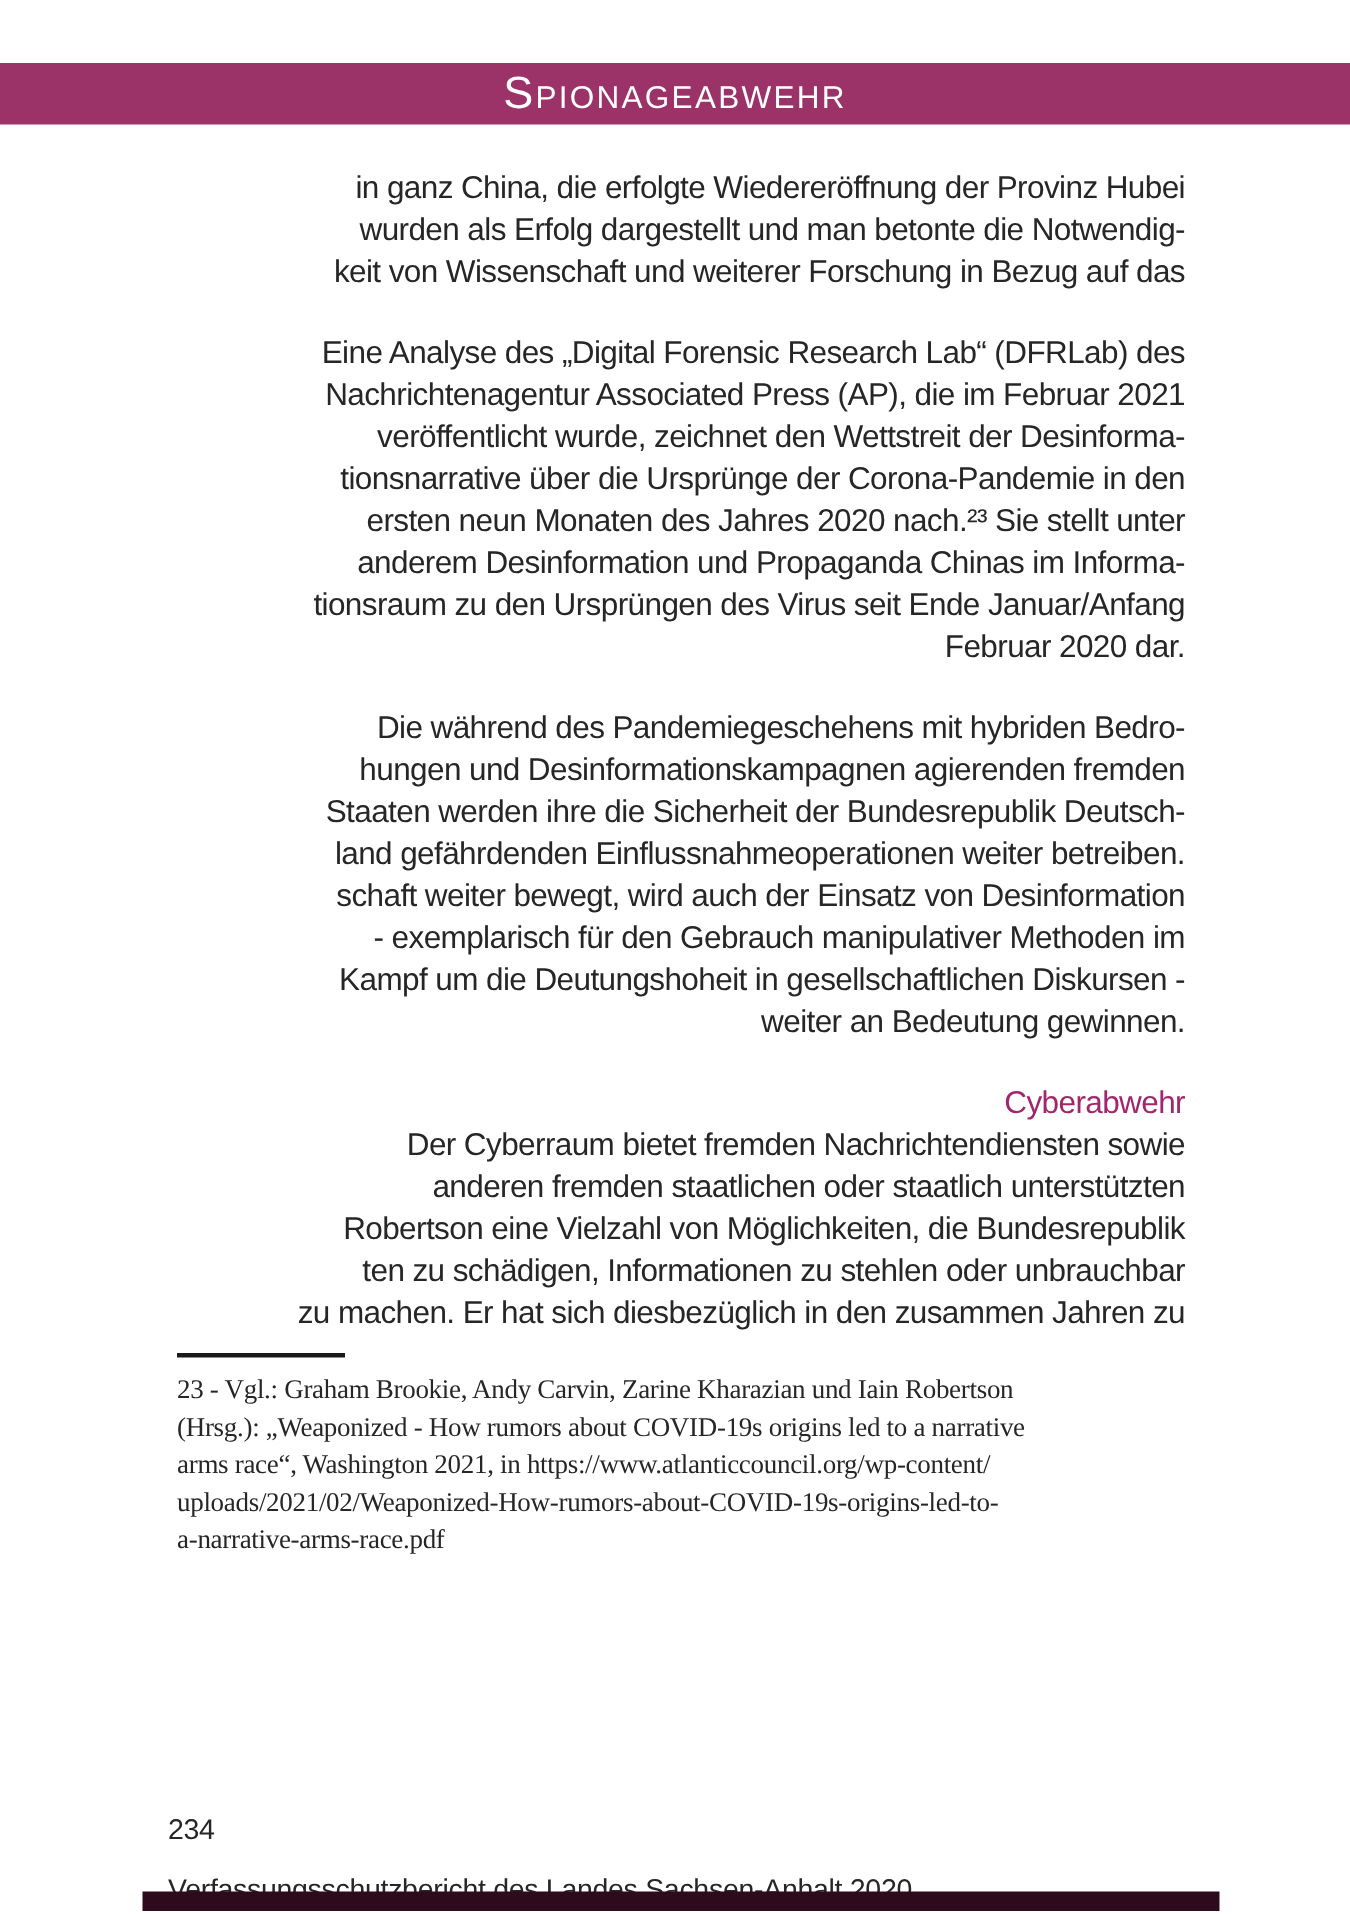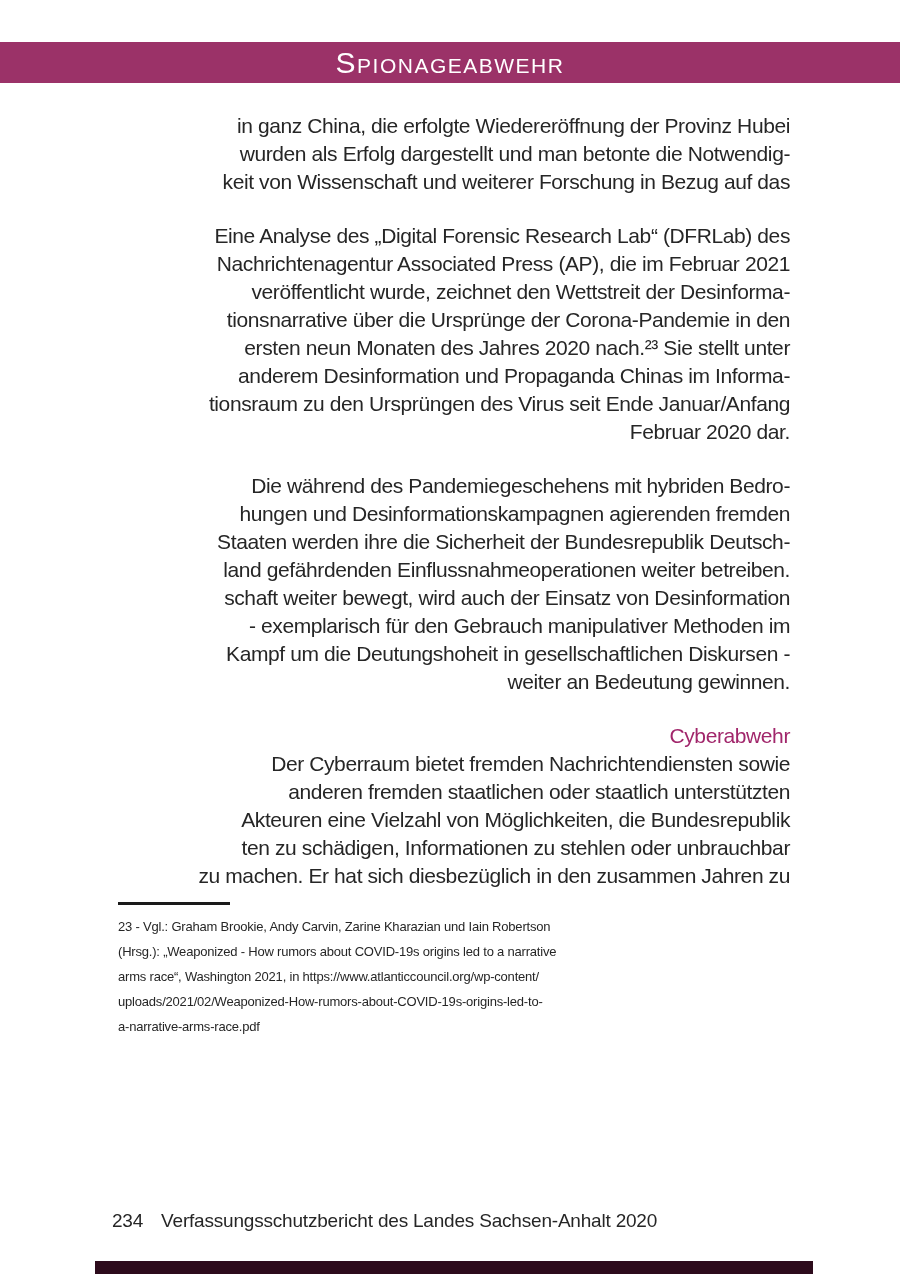--- a/index.html
+++ b/index.html
@@ -59,34 +59,36 @@
   .section-heading{
     color:var(--heading);
   }
   .footnote-separator{
     width:112px;
     height:3px;
     background:#1a1a1a;
     margin:8px 0 9px 0;
   }
   .footnote .line{
-    font-size:13px;
+    font-size:18px;
     line-height:25px;
     letter-spacing:-0.2px;
     white-space:nowrap;
+    font-family:Liberation Serif, serif;
   }
   .page-footer{
     position:absolute;
     left:112px; top:1210px;
     width:700px;
     display:flex;
     align-items:baseline;
     gap:18px;
     font-size:19px;
     letter-spacing:-0.2px;
+    flex-direction:column;
   }
   .bottom-bar{
     position:absolute;
     left:95px; top:1261px;
     width:718px; height:13px;
     background:var(--bottom-bar);
   }
 </style>
 </head>
 <body>
@@ -128,21 +130,21 @@
         <div class="line">- exemplarisch für den Gebrauch manipulativer Methoden im</div>
         <div class="line">Kampf um die Deutungshoheit in gesellschaftlichen Diskursen -</div>
         <div class="line">weiter an Bedeutung gewinnen.</div>
       </div>
 
     <div class="section-heading">Cyberabwehr</div>
 
     <div class="para" style="margin-bottom:12px;">
         <div class="line">Der Cyberraum bietet fremden Nachrichtendiensten sowie</div>
         <div class="line">anderen fremden staatlichen oder staatlich unterstützten</div>
-        <div class="line">Akteuren eine Vielzahl von Möglichkeiten, die Bundesrepublik</div>
+        <div class="line">Robertson eine Vielzahl von Möglichkeiten, die Bundesrepublik</div>
         <div class="line">ten zu schädigen, Informationen zu stehlen oder unbrauchbar</div>
         <div class="line">zu machen. Er hat sich diesbezüglich in den zusammen Jahren zu</div>
       </div>
 
     <div class="footnote-separator"></div>
 
     <div class="footnote">
         <div class="line">23 - Vgl.: Graham Brookie, Andy Carvin, Zarine Kharazian und Iain Robertson</div>
         <div class="line">(Hrsg.): „Weaponized - How rumors about COVID-19s origins led to a narrative</div>
         <div class="line">arms race“, Washington 2021, in https://www.atlanticcouncil.org/wp-content/</div>

